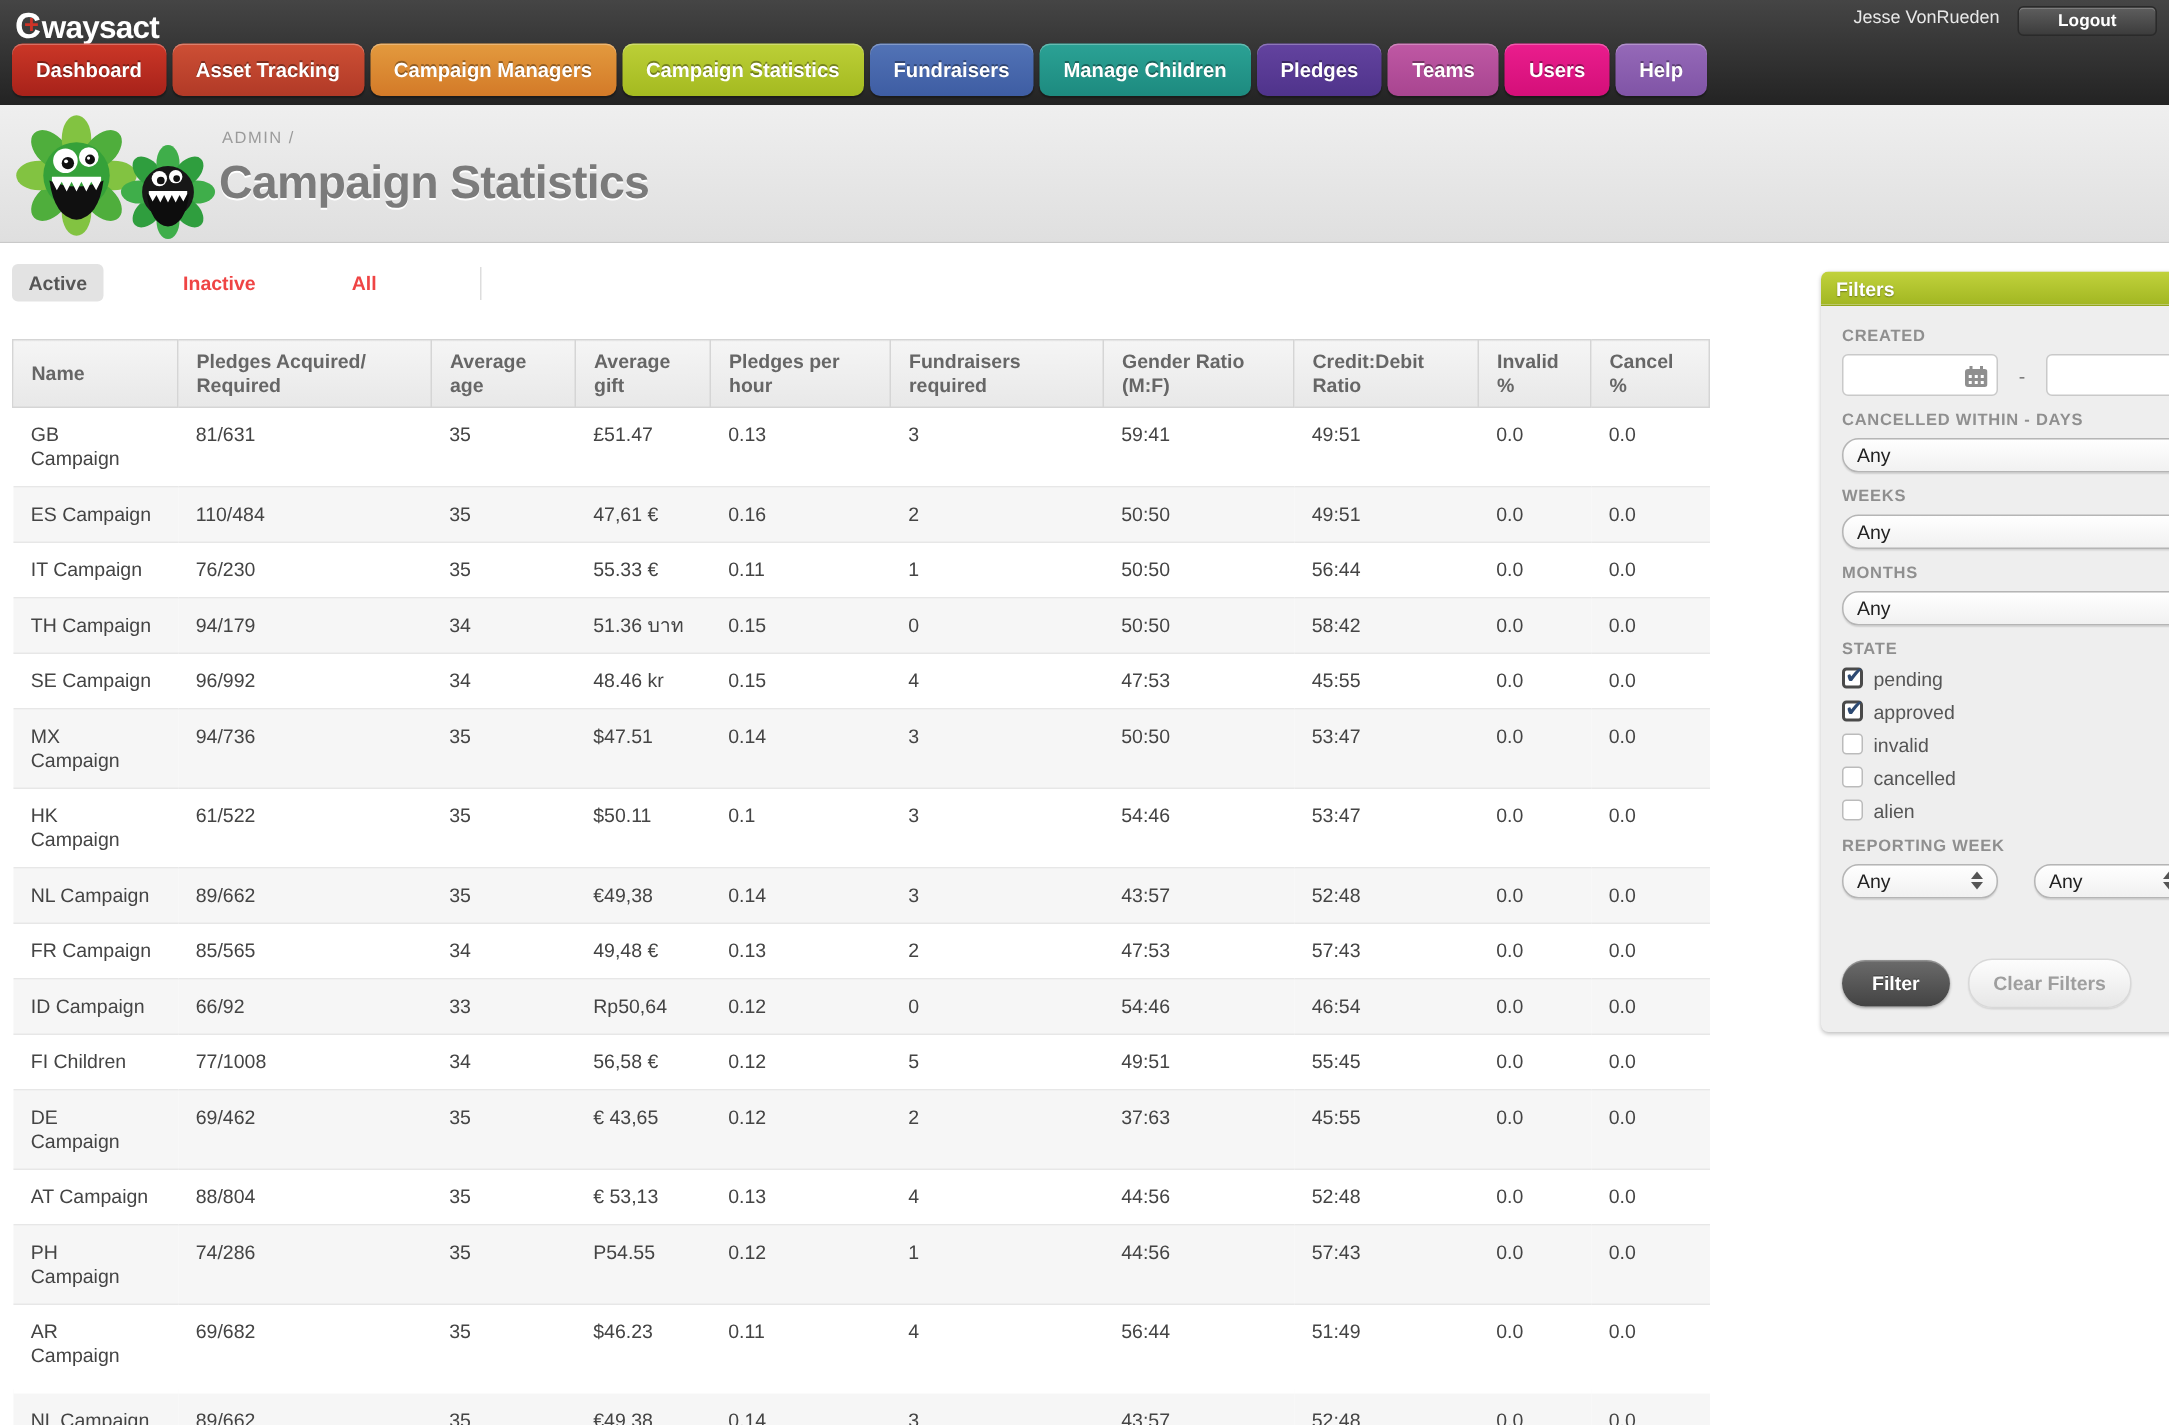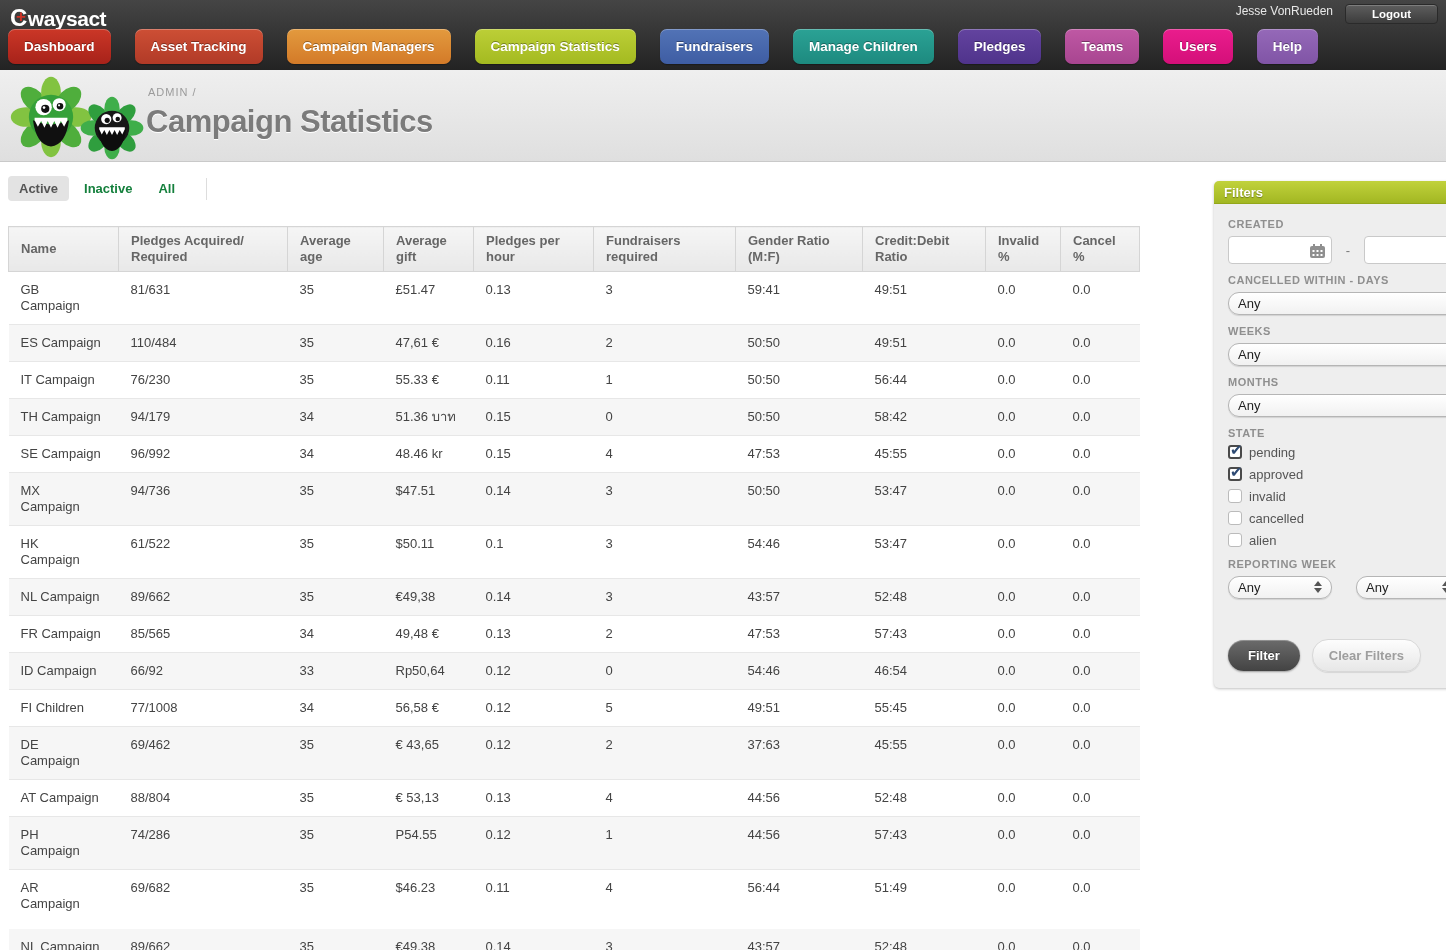--- a/index.html
+++ b/index.html
@@ -11,37 +11,37 @@
   .topbar { position:absolute; left:0; top:0; width:1446px; height:70px;
     background:linear-gradient(to bottom,#454545,#232323); }
   .logo { position:absolute; left:10px; top:4px; color:#fff; font-size:21px; font-weight:bold; letter-spacing:-0.5px; }
   .logo .lc { position:relative; font-size:24px; margin-right:1px; }
   .logo .lplus { position:absolute; left:6px; top:3px; color:#cf3327; font-size:17px; font-weight:bold; }
   .user-area { position:absolute; right:8px; top:4px; display:flex; }
   .user-name { color:#e8e8e8; font-size:12px; margin-right:12px; }
   .logout-btn { background:linear-gradient(to bottom,#5e5e5e,#3c3c3c); color:#fff; font-size:11.5px; font-weight:bold;
     padding:3px 26px; border-radius:4px; border:1px solid #2a2a2a; box-shadow:inset 0 1px 0 rgba(255,255,255,.2); cursor:pointer; }
   .nav-bar { position:absolute; left:8px; top:29px; white-space:nowrap; }
-  .nav-btn { display:inline-block; margin-right:24px; padding:10px 16px; border-radius:7px;
+  .nav-btn { display:inline-block; margin-right:4px; padding:10px 16px; border-radius:7px;
     color:#fff; font-size:13.5px; font-weight:bold; text-shadow:0 -1px 0 rgba(0,0,0,.35);
     box-shadow:inset 0 1px 0 rgba(255,255,255,.28), 0 1px 1px rgba(0,0,0,.3); cursor:pointer; }
 
   
   .head-band { position:absolute; left:0; top:70px; width:1446px; height:92px;
     background:linear-gradient(to bottom,#efefef,#dfdfdf); border-bottom:1px solid #c9c9c9; }
   .mascots { position:absolute; left:8px; top:6px; width:140px; height:84px; }
   .mascot-big { position:absolute; left:2px; top:0; }
   .mascot-small { position:absolute; left:72px; top:20px; }
   .breadcrumb { position:absolute; left:148px; top:16px; color:#9b9b9b; font-size:11px; letter-spacing:1px; }
   .page-title { position:absolute; left:146px; top:34px; color:#7b7b7b; font-size:31px; font-weight:bold;
     text-shadow:0 1px 0 #fff; letter-spacing:-0.5px; }
 
   
-  .tabs { position:absolute; left:8px; top:176px; display:flex; align-items:center; }
-  .tab { font-size:13px; font-weight:bold; color:#15803d; padding:5px 11px; cursor:pointer; margin-right:4px; }
+  .tabs { position:absolute; left:8px; top:176px; display:flex; align-items:center;gap:38px; }
+  .tab { font-size:13px; font-weight:bold; color:#ef4444; padding:5px 11px; cursor:pointer; margin-right:4px; }
   .tab-active { background:#e3e3e3; border-radius:4px; color:#555; }
   .tab-sep { width:1px; height:22px; background:#ddd; margin-left:16px; }
 
   
   .stats-table { position:absolute; left:8px; top:226px; width:1131px; border-collapse:collapse; table-layout:fixed; }
   .stats-table thead th { background:linear-gradient(to bottom,#f5f5f5,#e8e8e8);
     border:1px solid #d5d5d5; border-left:none; color:#666; font-size:13px; font-weight:bold;
     text-align:left; padding:6px 12px; line-height:16px; vertical-align:middle; height:42px; }
   .stats-table thead th:first-child { border-left:1px solid #d5d5d5;margin-top:11px; }
   .stats-table td { font-size:13px; color:#444; text-align:left; vertical-align:top;

